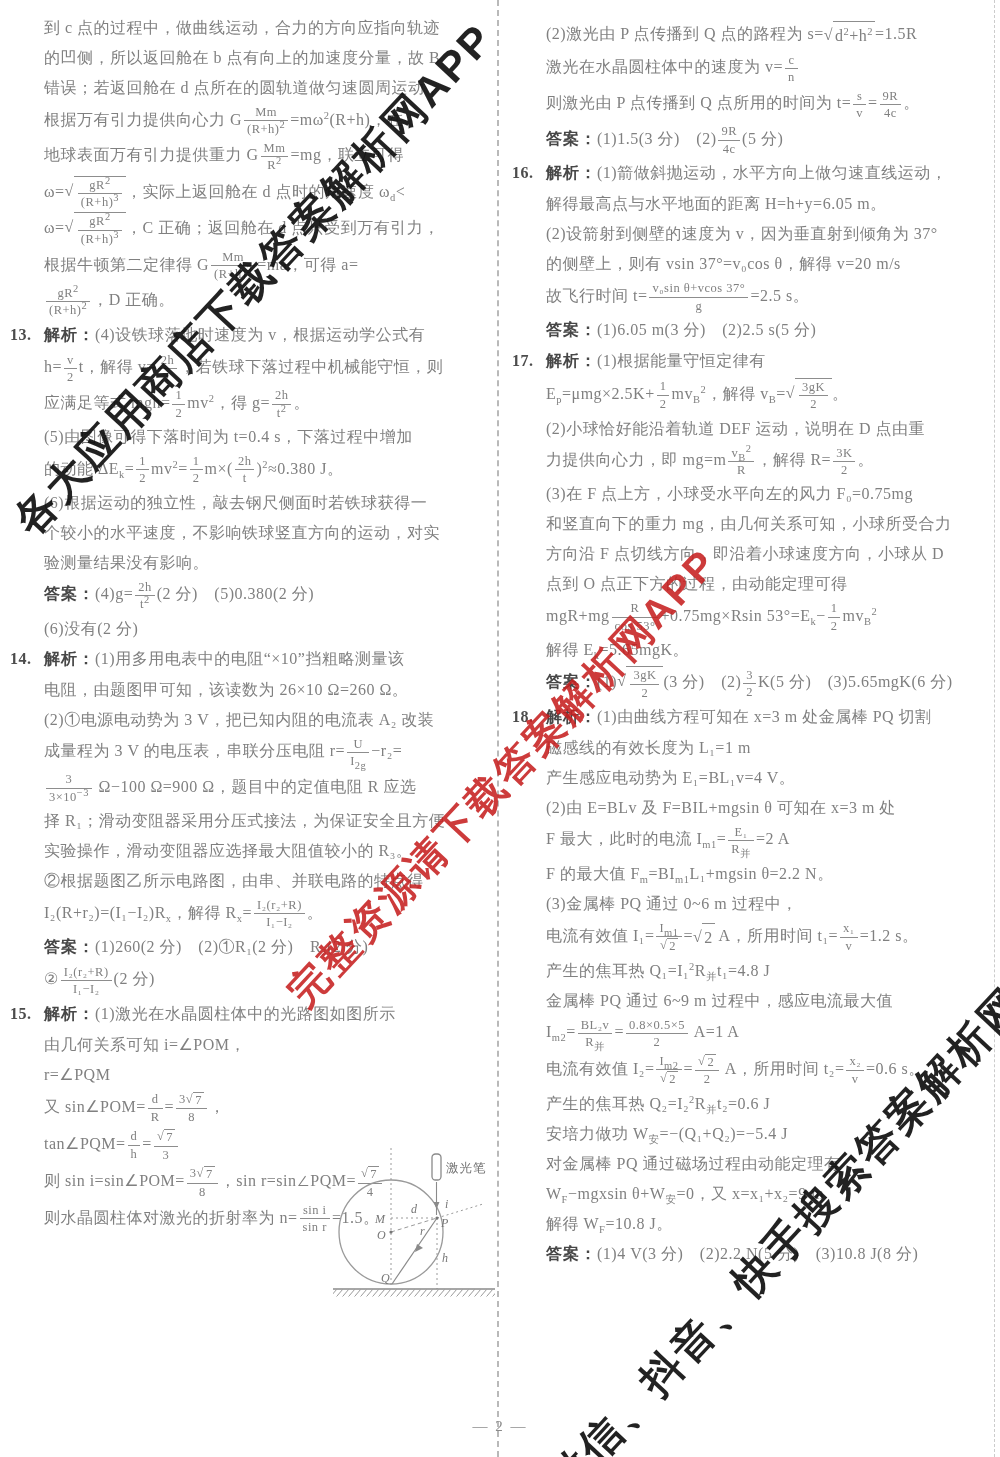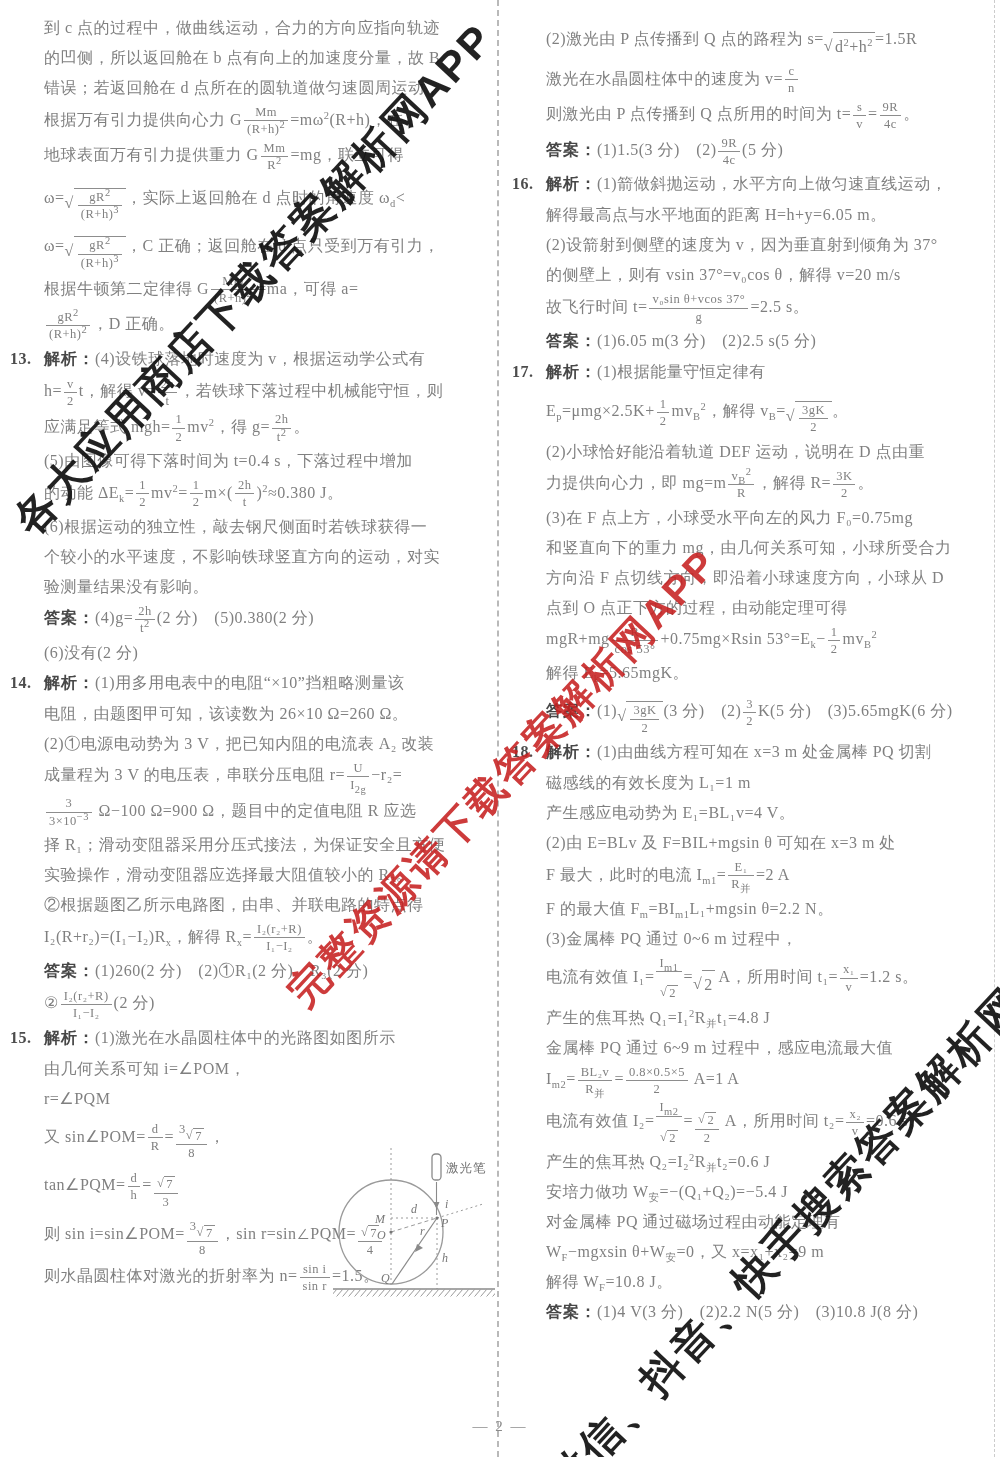--- a/index.html
+++ b/index.html
@@ -8,21 +8,21 @@
   .col{position:absolute;width:462px;color:#808080;font-size:16px;}
   #col-left{left:10px;top:14px;}
   #col-right{left:512px;top:20px;width:478px;}
   .ln{position:relative;padding-left:34px;margin-bottom:2px;min-height:28px;line-height:28px;letter-spacing:.5px;}
   .qn{position:absolute;left:0;top:0;font-weight:bold;color:#4c4c4c;}
   .b{font-weight:bold;color:#474747;letter-spacing:1px;font-family:Liberation Mono, monospace;}
   sup,sub{font-size:10.5px;line-height:0;}
   .fr{display:inline-block;vertical-align:middle;text-align:center;margin:1px 2px;line-height:1.15;}
   .fn{display:block;padding:0 3px 1px 3px;border-bottom:1px solid #8d8d8d;font-size:12.5px;}
   .fd{display:block;padding:1px 3px 0 3px;font-size:12.5px;}
-  .sq{display:inline-block;white-space:nowrap;vertical-align:middle;margin-top:12px;}
+  .sq{display:inline-block;white-space:nowrap;vertical-align:middle;}
   .sqs{vertical-align:4%;}
   .sqi{display:inline-block;border-top:1px solid #8d8d8d;padding:0 2px;}
   .wm{position:absolute;font-weight:bold;white-space:nowrap;transform:rotate(-47deg);transform-origin:0 50%;font-family:"Liberation Sans",sans-serif;letter-spacing:3px;pointer-events:none;}
   #wm-1{left:22px;top:500px;font-size:42px;color:rgba(15,15,15,.92);}
   #wm-2{left:296px;top:972px;font-size:40px;color:rgba(198,32,32,.88);}
   #wm-3{left:556px;top:1460px;font-size:42px;color:rgba(15,15,15,.92);}
   #divider{position:absolute;left:497px;top:0;height:1457px;border-left:2px dashed #b9b9b9;}
   #page-edge{position:absolute;left:994px;top:0;height:1457px;border-left:1px dashed #cccccc;}
   #footer{position:absolute;left:0;top:1418px;width:1000px;text-align:center;color:#8a8a8a;font-size:15px;letter-spacing:2px;}
   #fig15{position:absolute;left:331px;top:1142px;}

